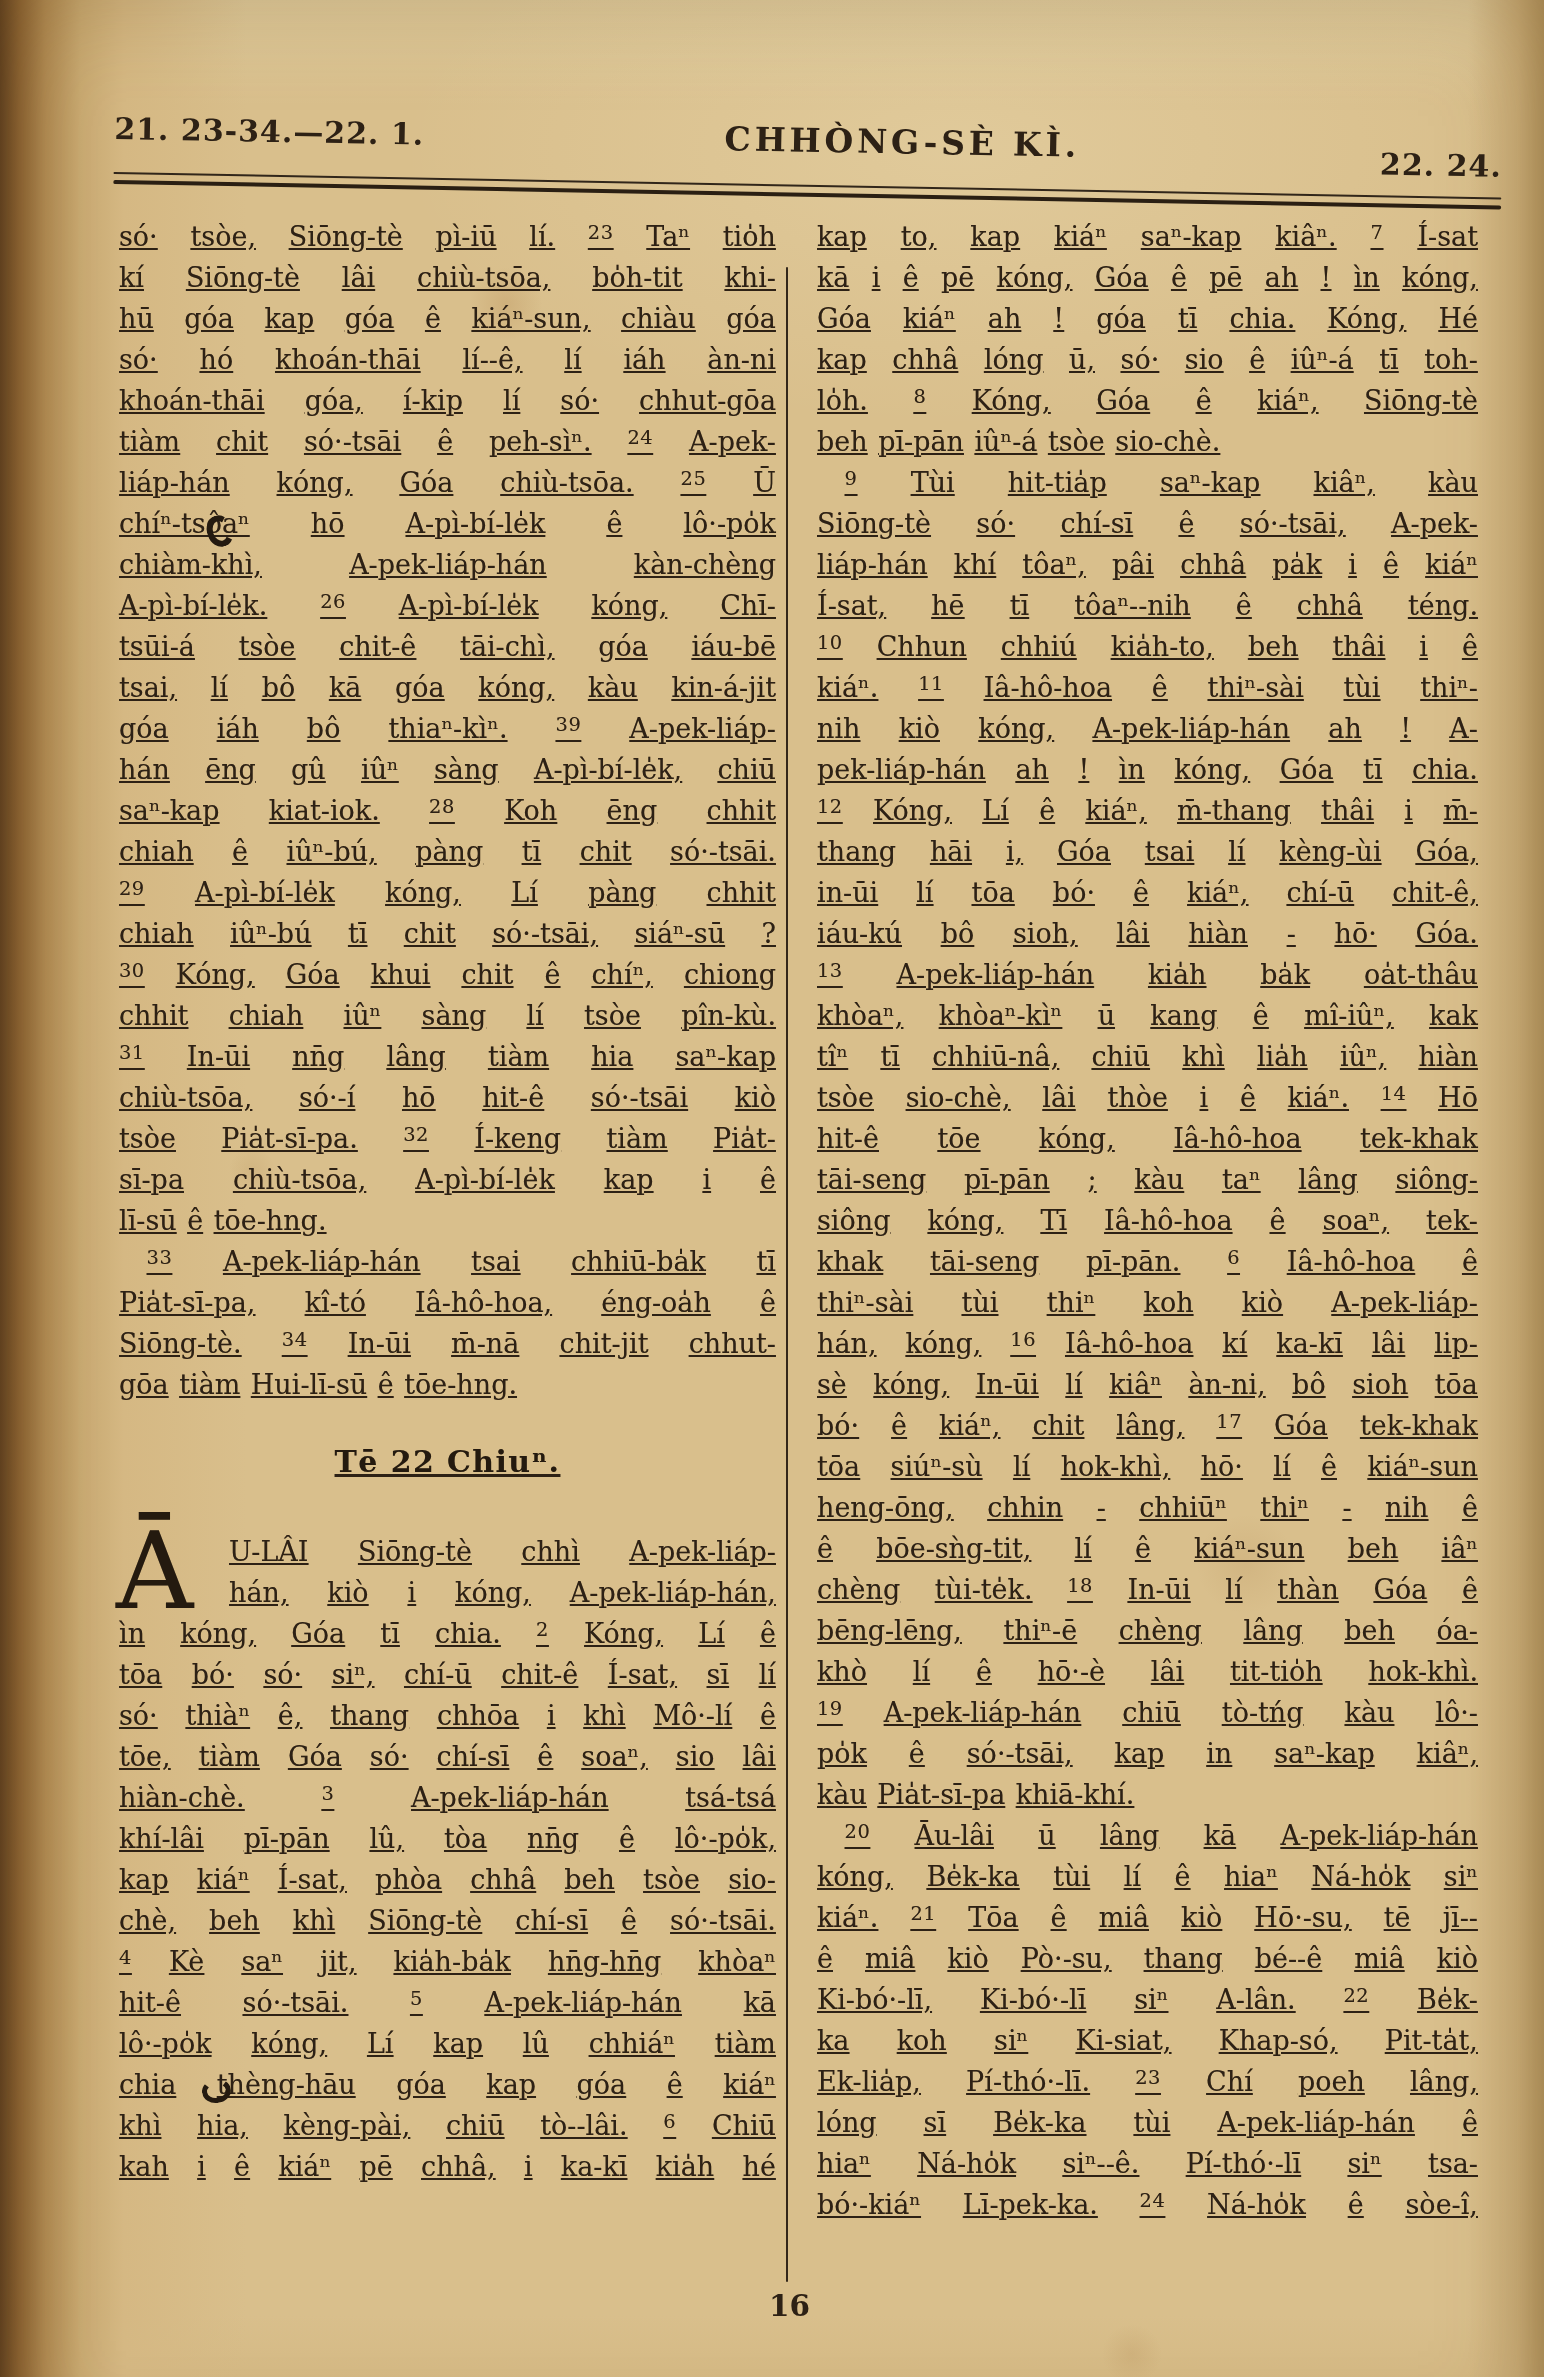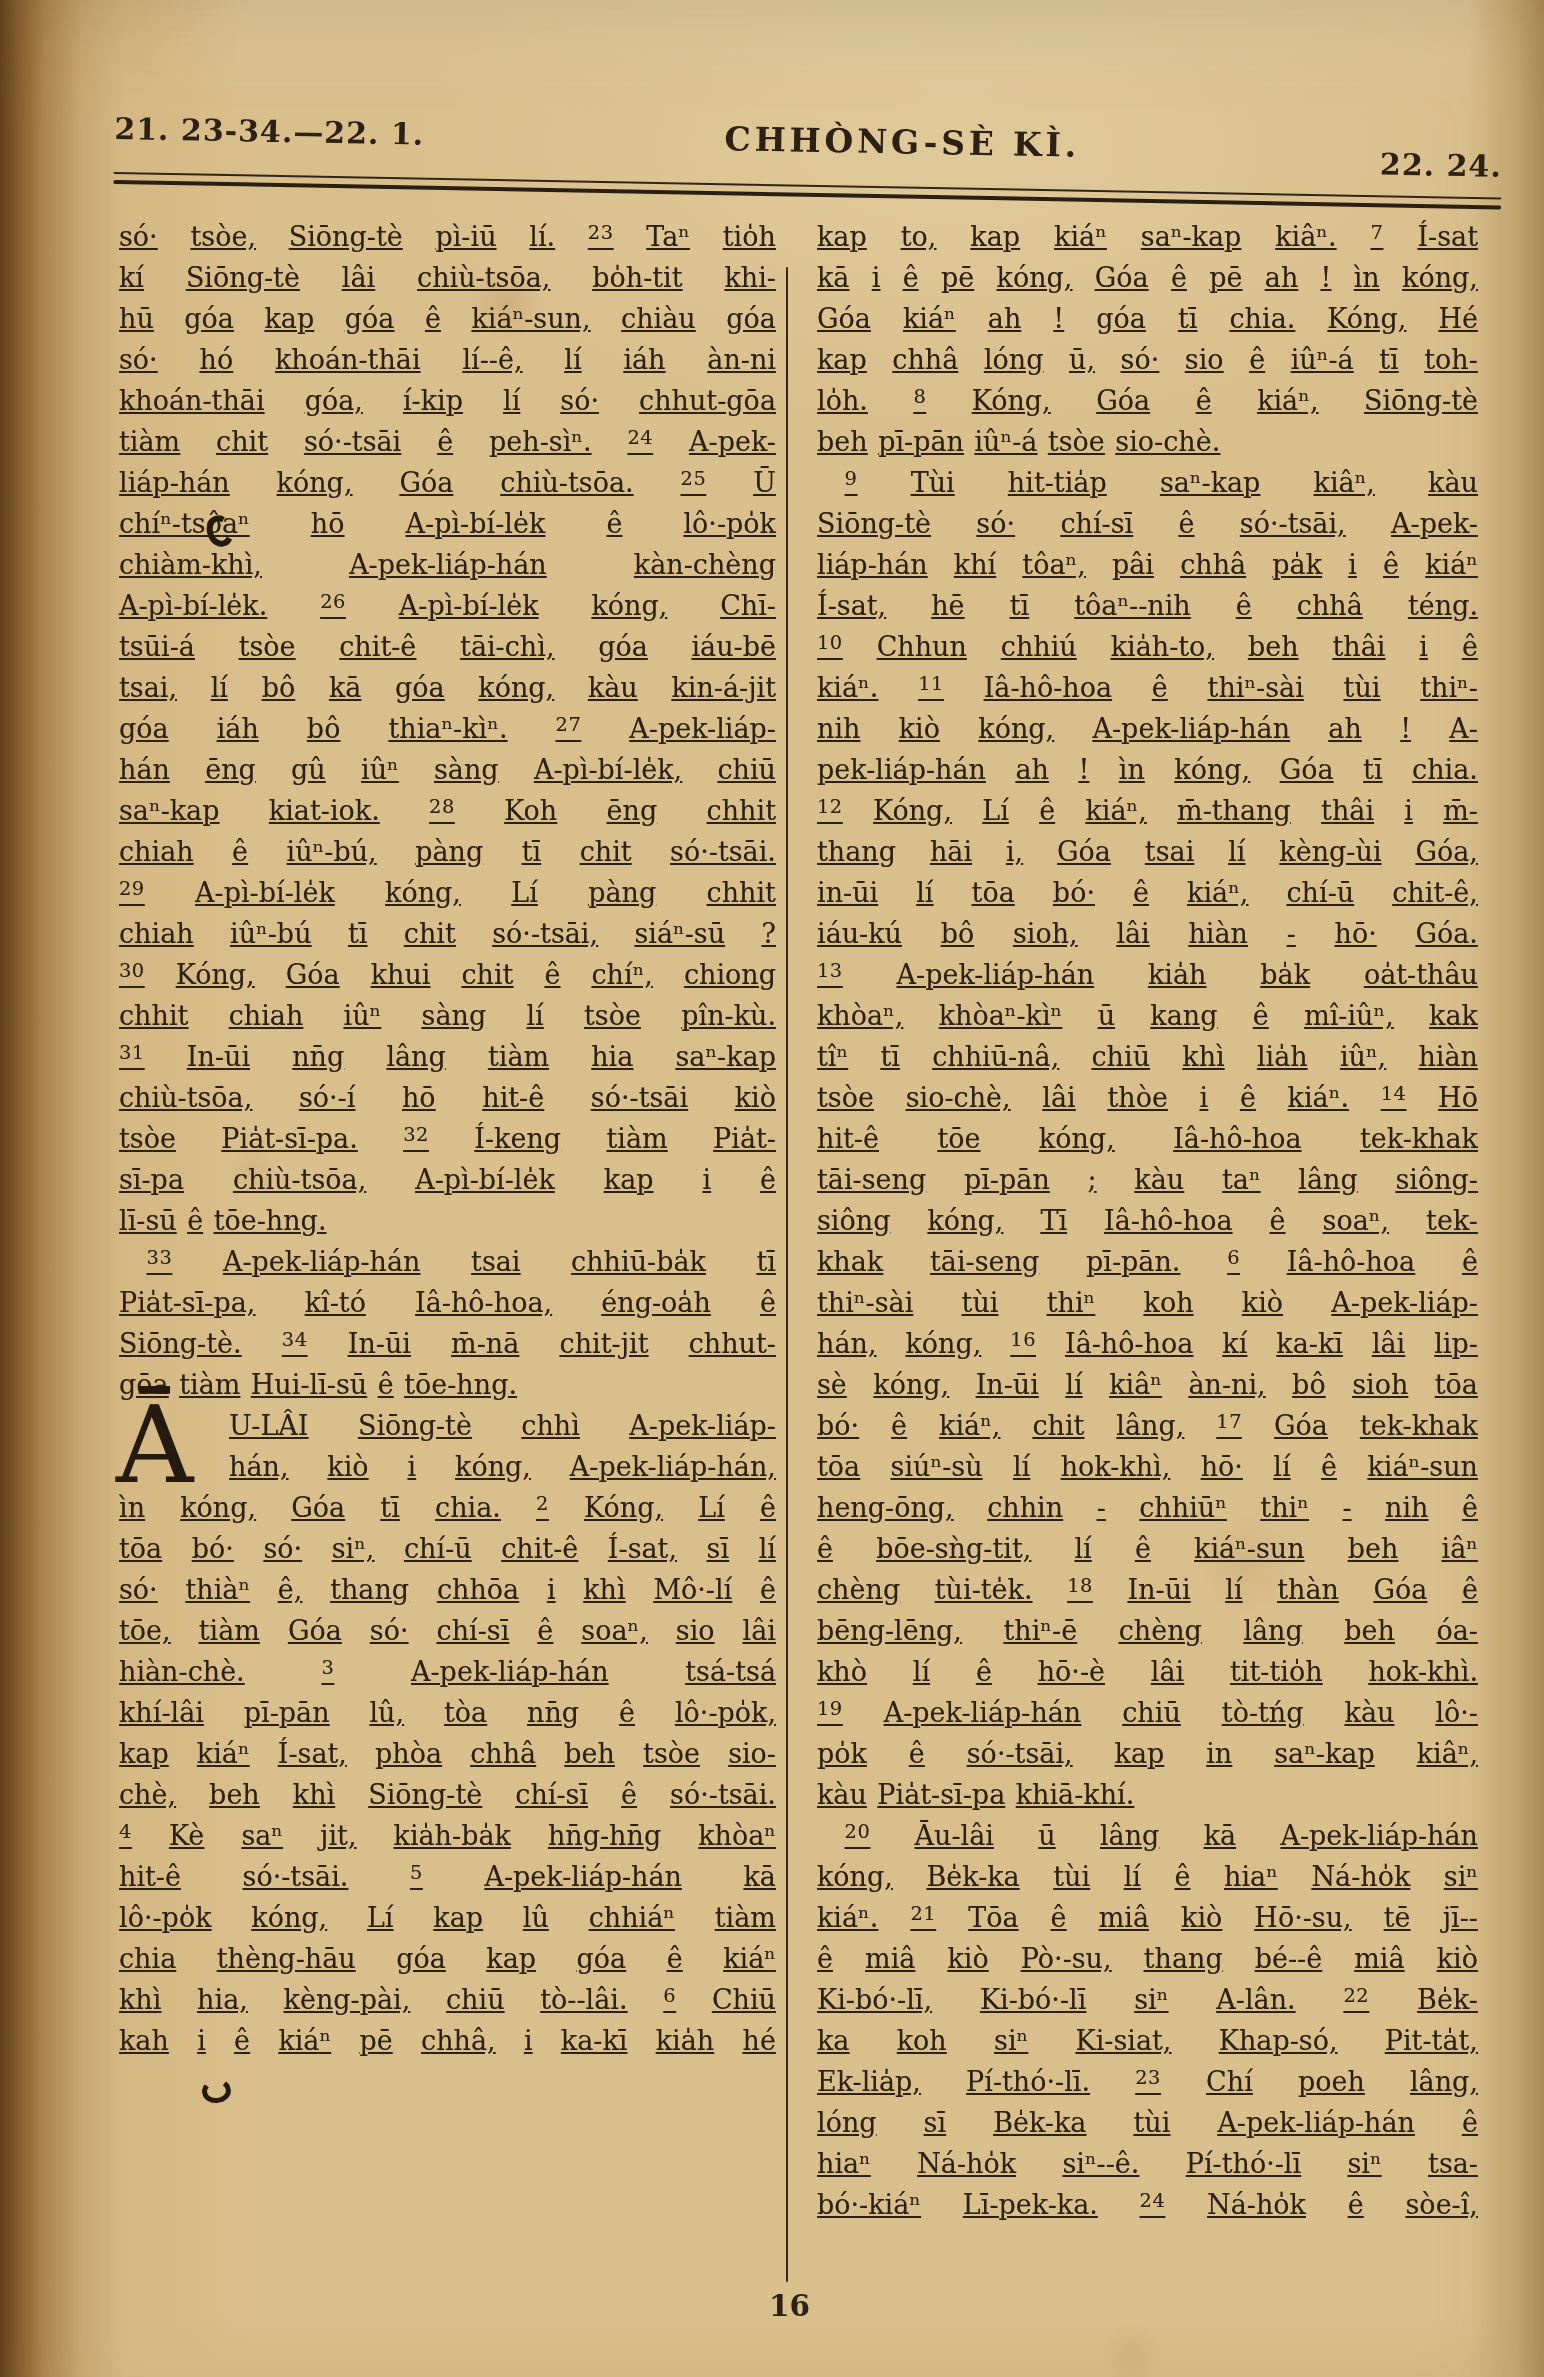--- a/index.html
+++ b/index.html
@@ -203,21 +203,21 @@
           <span class="w">góa</span>
           <span class="w">kóng,</span>
           <span class="w">kàu</span>
           <span class="w">kin-á-jit</span>
         </div>
         <div class="line">
           <span class="w">góa</span>
           <span class="w">iáh</span>
           <span class="w">bô</span>
           <span class="w">thiaⁿ-kìⁿ.</span>
-          <span class="w"><span class="vnum">27</span></span>
+          <span class="w"><span class="vnum">39</span></span>
           <span class="w">A-pek-liáp-</span>
         </div>
         <div class="line">
           <span class="w">hán</span>
           <span class="w">ēng</span>
           <span class="w">gû</span>
           <span class="w">iûⁿ</span>
           <span class="w">sàng</span>
           <span class="w">A-pì-bí-le̍k,</span>
           <span class="w">chiū</span>
@@ -336,20 +336,21 @@
           <span class="w">chhut-</span>
         </div>
         <div class="line short">
           <span class="w">gōa</span>
           <span class="w">tiàm</span>
           <span class="w">Hui-lī-sū</span>
           <span class="w">ê</span>
           <span class="w">tōe-hng.</span>
         </div>
       </div>
+      <div class="chapter-heading">Tē 22 Chiuⁿ.</div>
       <div class="para dropcap-para">
         <span class="dropcap">Ā</span>
         <div class="line dc-indent">
           <span class="w">U-LÂI</span>
           <span class="w">Siōng-tè</span>
           <span class="w">chhì</span>
           <span class="w">A-pek-liáp-</span>
         </div>
         <div class="line dc-indent">
           <span class="w">hán,</span>

